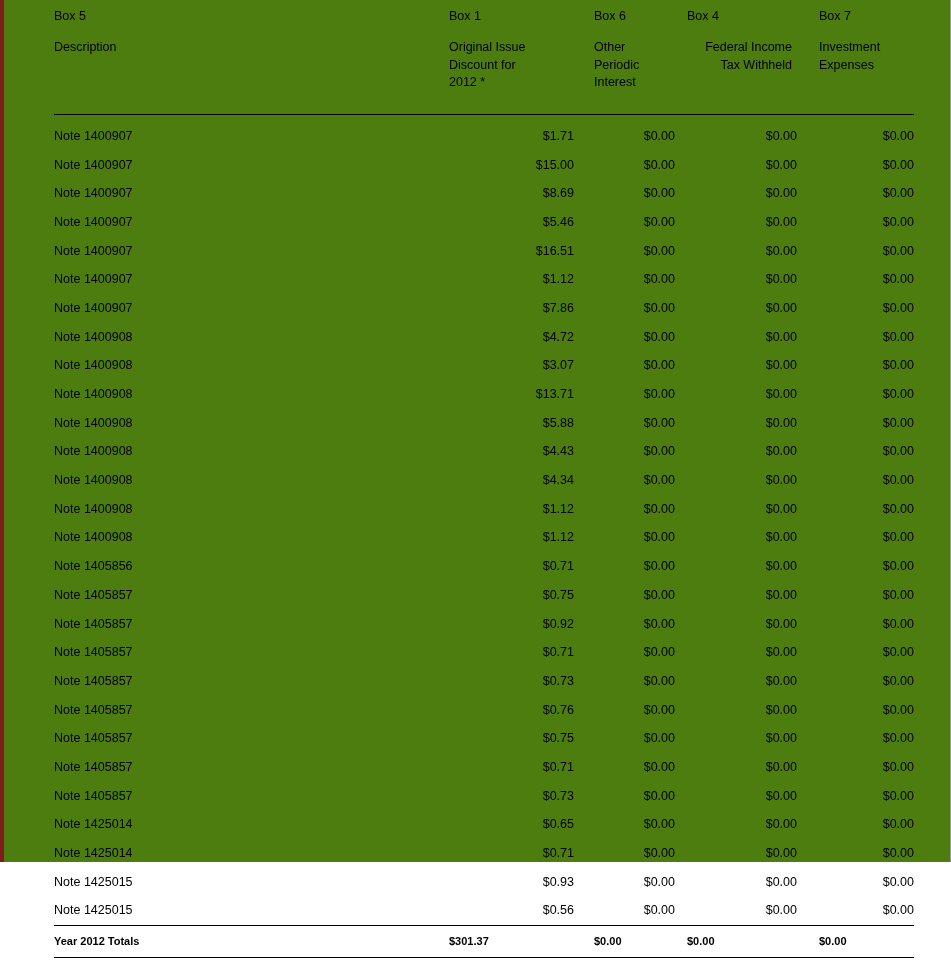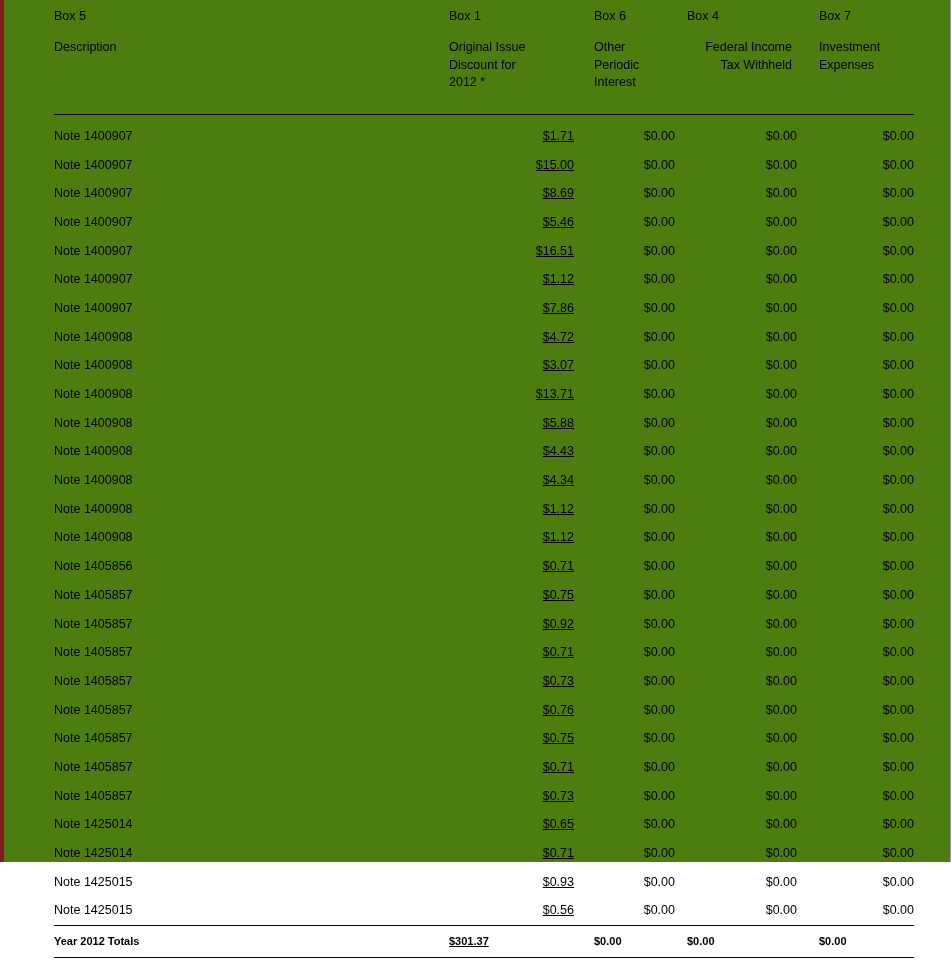--- a/index.html
+++ b/index.html
@@ -78,21 +78,21 @@
     padding: 0;
     height: 28.7px;
     vertical-align: middle;
     white-space: nowrap;
     overflow: hidden;
   }
   td.num {
     text-align: right;
     padding-right: 22px;
   }
-  td.num.box1 { padding-right: 20px; text-decoration: underline; }
+  td.num.box1 { padding-right: 20px; }
   td.num.box2 { padding-right: 12px; }
   td.num.box4 { padding-right: 22px; }
   td.num.box7 { padding-right: 0px; }
 
   tbody tr.first-row td {
     padding-top: 7px;
   }
   tfoot td {
     font-size: 11px;
     font-weight: bold;

